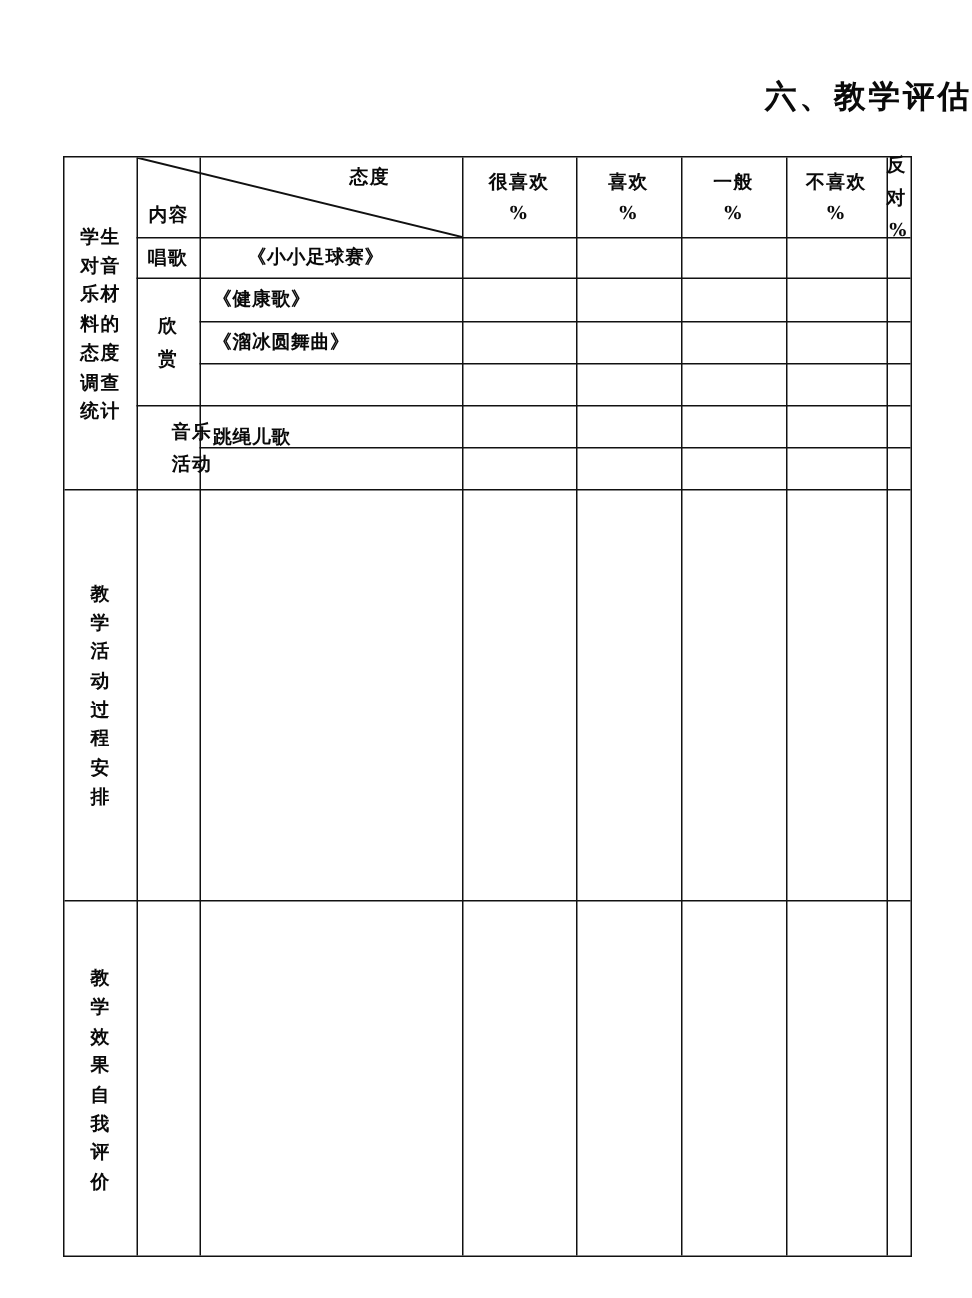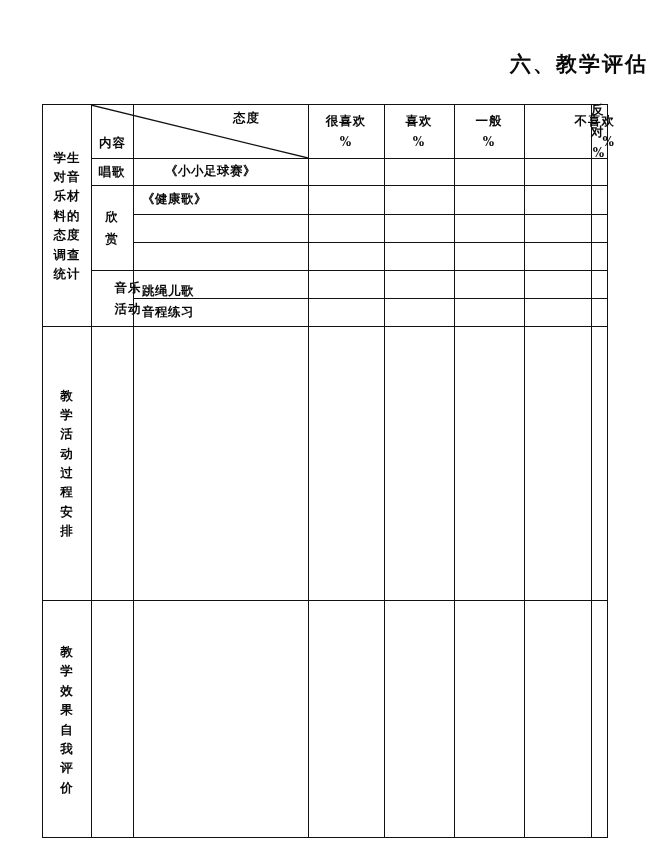--- a/index.html
+++ b/index.html
@@ -203,21 +203,21 @@
     <span class="pct">%</span>
   </div>
   <div class="scale-head" style="left:341px; width:70px;">
     <span>喜欢</span>
     <span class="pct">%</span>
   </div>
   <div class="scale-head" style="left:411px; width:70px;">
     <span>一般</span>
     <span class="pct">%</span>
   </div>
-  <div class="scale-head" style="left:505px; width:67px;align-items:flex-end;">
+  <div class="scale-head" style="left:481px; width:67px;">
     <span>不喜欢</span>
     <span class="pct">%</span>
   </div>
   <div class="scale-head" style="left:548px; width:16px;">
     <span>反对</span>
     <span class="pct">%</span>
   </div>
 
   <div class="hrule-inner" style="left:48px; top:53px;"></div>
 
@@ -252,20 +252,23 @@
   <div class="item-cell" style="top:80px; height:29px;">
     <span>《健康歌》</span>
   </div>
   <div class="data-cell" style="left:265px; top:80px; width:76px; height:29px;"></div>
   <div class="data-cell" style="left:341px; top:80px; width:70px; height:29px;"></div>
   <div class="data-cell" style="left:411px; top:80px; width:70px; height:29px;"></div>
   <div class="data-cell" style="left:481px; top:80px; width:67px; height:29px;"></div>
   <div class="data-cell" style="left:548px; top:80px; width:16px; height:29px;"></div>
   <div class="hrule-inner" style="left:90px; top:109px;"></div>
 
+  <div class="item-cell" style="top:109px; height:28px;">
+    <span>《溜冰圆舞曲》</span>
+  </div>
   <div class="data-cell" style="left:265px; top:109px; width:76px; height:28px;"></div>
   <div class="data-cell" style="left:341px; top:109px; width:70px; height:28px;"></div>
   <div class="data-cell" style="left:411px; top:109px; width:70px; height:28px;"></div>
   <div class="data-cell" style="left:481px; top:109px; width:67px; height:28px;"></div>
   <div class="data-cell" style="left:548px; top:109px; width:16px; height:28px;"></div>
   <div class="hrule-inner" style="left:90px; top:137px;"></div>
 
   <div class="data-cell" style="left:265px; top:137px; width:76px; height:28px;"></div>
   <div class="data-cell" style="left:341px; top:137px; width:70px; height:28px;"></div>
   <div class="data-cell" style="left:411px; top:137px; width:70px; height:28px;"></div>
@@ -281,23 +284,20 @@
   <div class="item-cell" style="top:172px; height:28px;">
     <span>跳绳儿歌</span>
   </div>
   <div class="data-cell" style="left:265px; top:165px; width:76px; height:28px;"></div>
   <div class="data-cell" style="left:341px; top:165px; width:70px; height:28px;"></div>
   <div class="data-cell" style="left:411px; top:165px; width:70px; height:28px;"></div>
   <div class="data-cell" style="left:481px; top:165px; width:67px; height:28px;"></div>
   <div class="data-cell" style="left:548px; top:165px; width:16px; height:28px;"></div>
   <div class="hrule-inner" style="left:90px; top:193px;"></div>
 
-  <div class="item-cell" style="top:193px; height:28px;">
-    <span>音程练习</span>
-  </div>
   <div class="data-cell" style="left:265px; top:193px; width:76px; height:28px;"></div>
   <div class="data-cell" style="left:341px; top:193px; width:70px; height:28px;"></div>
   <div class="data-cell" style="left:411px; top:193px; width:70px; height:28px;"></div>
   <div class="data-cell" style="left:481px; top:193px; width:67px; height:28px;"></div>
   <div class="data-cell" style="left:548px; top:193px; width:16px; height:28px;"></div>
 
   <div class="hrule-full" style="top:221px;"></div>
 
   <div class="vlabel" style="top:221px; height:274px;">
     <span class="ln">教</span>

